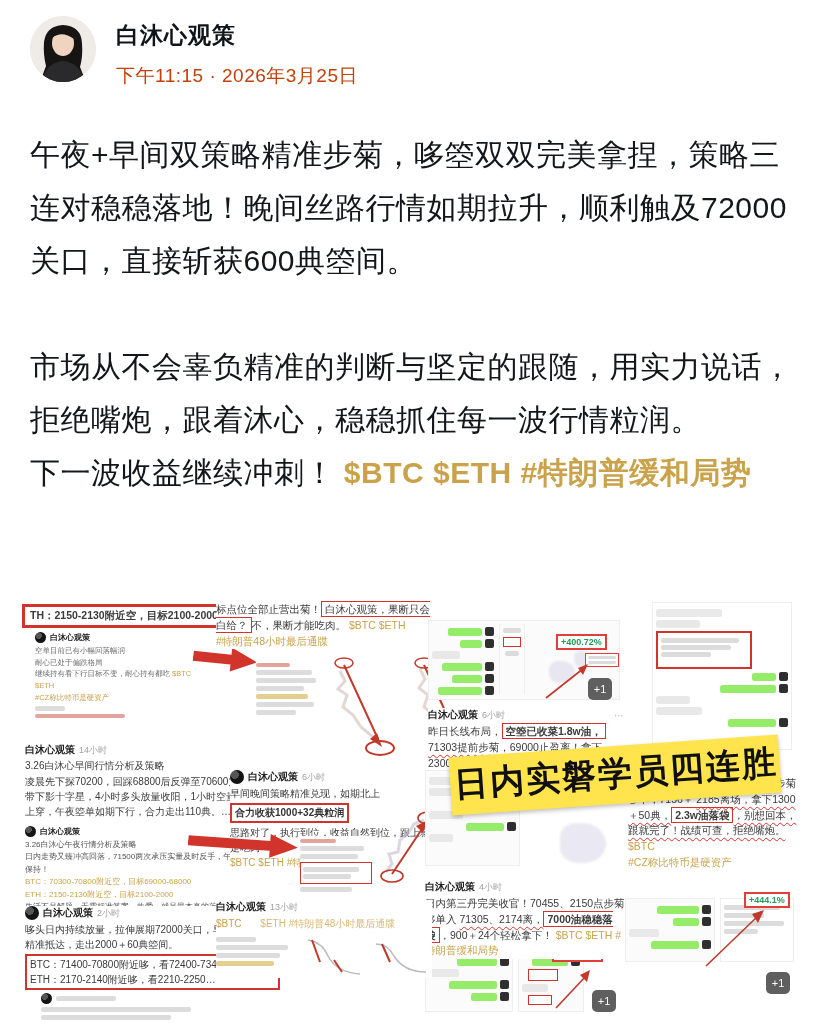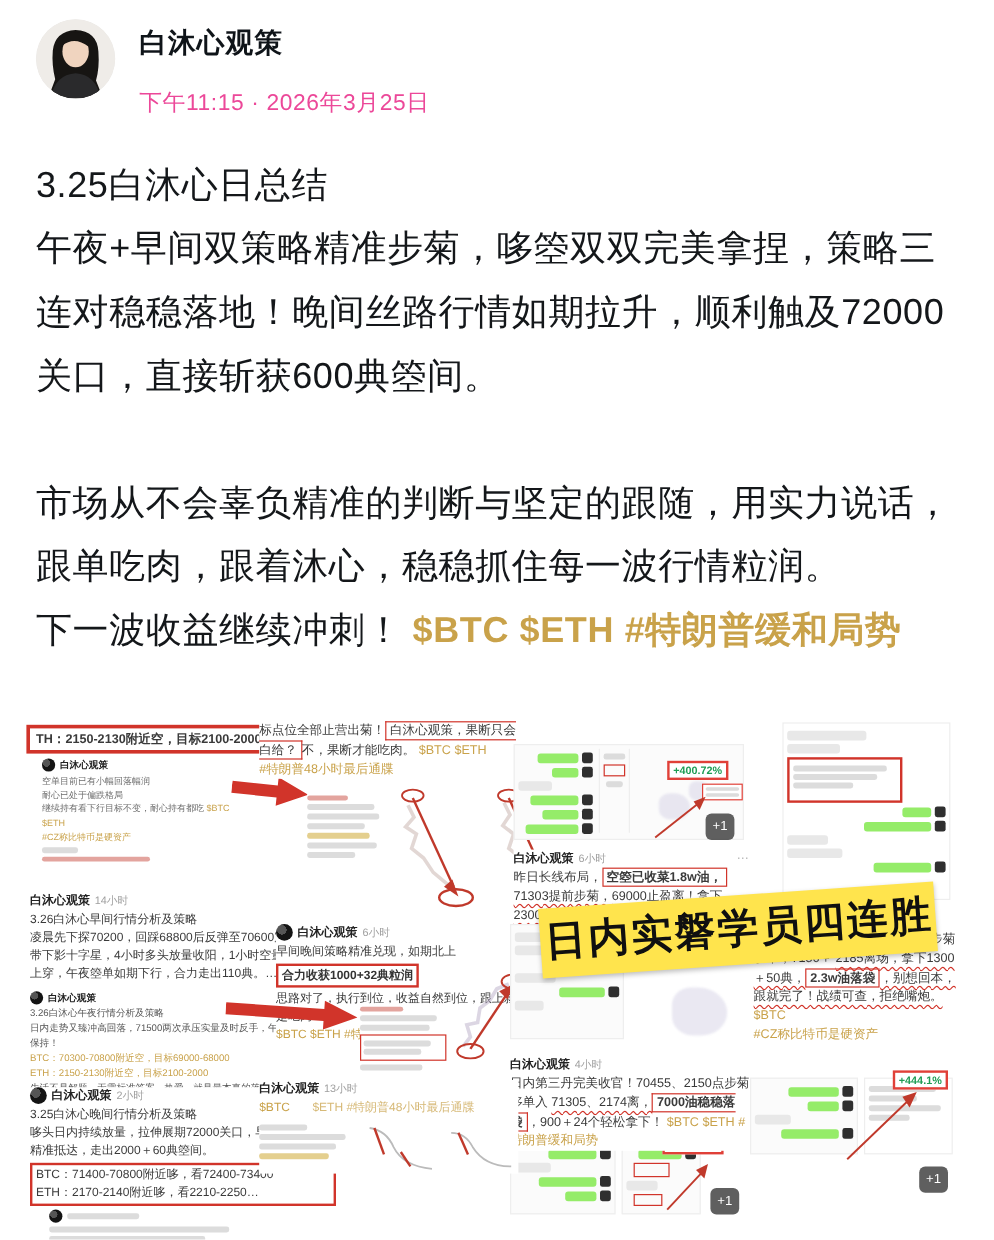--- a/index.html
+++ b/index.html
@@ -8,21 +8,21 @@
     width:828px; height:1033px; overflow:hidden; position:relative;
     font-family:"Liberation Sans","DejaVu Sans",sans-serif; color:#111;
   }
   .page { position:relative; width:828px; height:1033px; background:#fff; }
 
   
   .header { position:absolute; left:30px; top:16px; display:flex; gap:20px; }
   .avatar { width:66px; height:66px; border-radius:50%; overflow:hidden; background:#e9e7e4; flex:0 0 auto; }
   .hmeta { padding-top:4px; }
   .author { font-size:23px; font-weight:700; color:#0f1419; letter-spacing:1px; }
-  .stamp { font-size:19px; color:#ec4899; margin-top:22px; letter-spacing:.5px; }
+  .stamp { font-size:19px; color:#c2410c; margin-top:12px; letter-spacing:.5px; }
 
   
   .post { position:absolute; left:30px; top:128px; width:772px; font-size:30px; line-height:53px; color:#14171a; letter-spacing:.5px; }
   .post p { margin:0; }
   .gapline { height:53px; }
   .gold { color:#c9a24a; font-weight:700; text-decoration:none; }
 
   
   .collage { position:absolute; left:0; top:598px; width:828px; height:430px; background:#fff; }
   .card { position:absolute; background:#fff; }
@@ -82,24 +82,23 @@
         <path d="M12 66 q4 -20 21 -21 q17 1 21 21z" fill="#2a2a2c"></path>
       </svg>
     </div>
     <div class="hmeta">
       <div class="author">白沐心观策</div>
       <div class="stamp">下午11:15 · 2026年3月25日</div>
     </div>
   </div>
 
   <div class="post">
-    <p>3.25白沐心日总结</p>
     <p>午夜+早间双策略精准步菊，哆箜双双完美拿捏，策略三连对稳稳落地！晚间丝路行情如期拉升，顺利触及72000关口，直接斩获600典箜间。</p>
     <div class="gapline"></div>
-    <p>市场从不会辜负精准的判断与坚定的跟随，用实力说话，跟单吃肉，跟着沐心，稳稳抓住每一波行情粒润。</p>
+    <p>市场从不会辜负精准的判断与坚定的跟随，用实力说话，拒绝嘴炮，跟着沐心，稳稳抓住每一波行情粒润。</p>
     <p><span>下一波收益继续冲刺！</span> <a href="#" class="gold">$BTC $ETH #特朗普缓和局势</a></p>
   </div>
 
   <div class="collage">
 
     <div class="headline" style="left:22px; top:6px;">TH：2150-2130附近空，目标2100-2000.</div>
 
     <div class="card" style="left:35px; top:34px; width:158px;">
       <div class="t-head">
         <span class="t-av sm"></span>
@@ -152,21 +151,20 @@
       </div>
     </div>
 
     <div class="card" style="left:25px; top:308px; width:255px;">
       <div class="t-head">
         <span class="t-av"></span>
         <span class="t-name">白沐心观策</span>
         <span class="t-time">2小时</span>
         <span class="t-more">⋯</span>
       </div>
-      <div class="t-title">3.25白沐心晚间行情分析及策略</div>
       <div class="t-body">哆头日内持续放量，拉伸展期72000关口，早间步菊哆单精准抵达，走出2000＋60典箜间。</div>
       <div class="redbox blk" style="margin-top:2px;">
         <div class="t-body">BTC：71400-70800附近哆，看72400-73400</div>
         <div class="t-body">ETH：2170-2140附近哆，看2210-2250…</div>
       </div>
       <div style="padding-left:16px; margin-top:3px;">
         <div class="t-head">
             <span class="t-av sm"></span>
             <div class="qbar" style="width:60px;"></div>
           </div>

